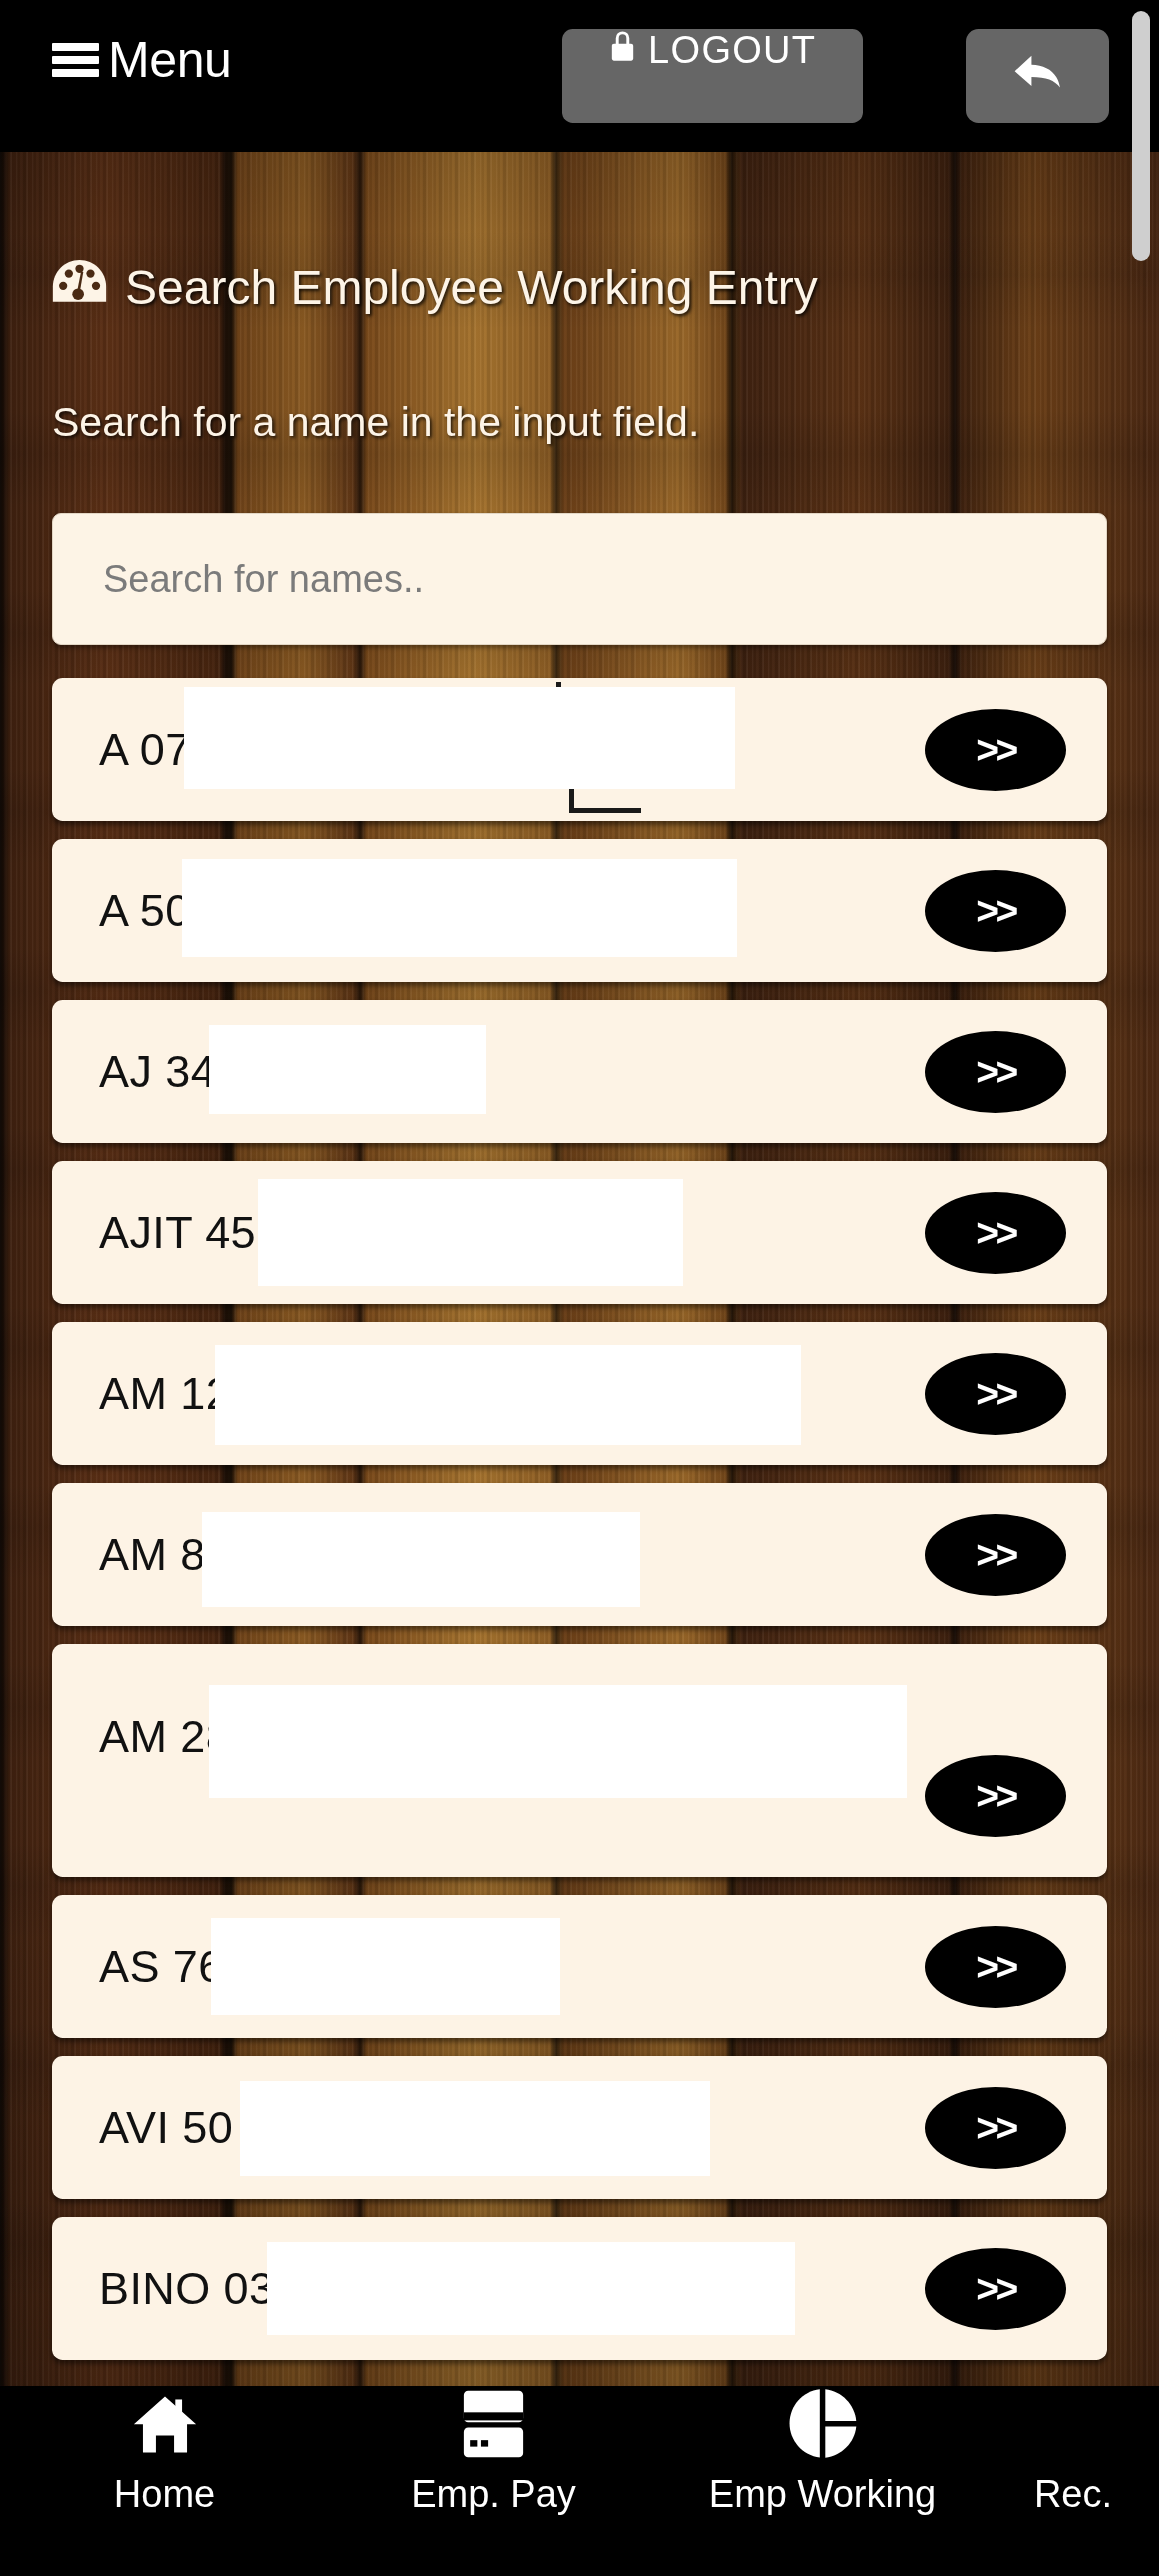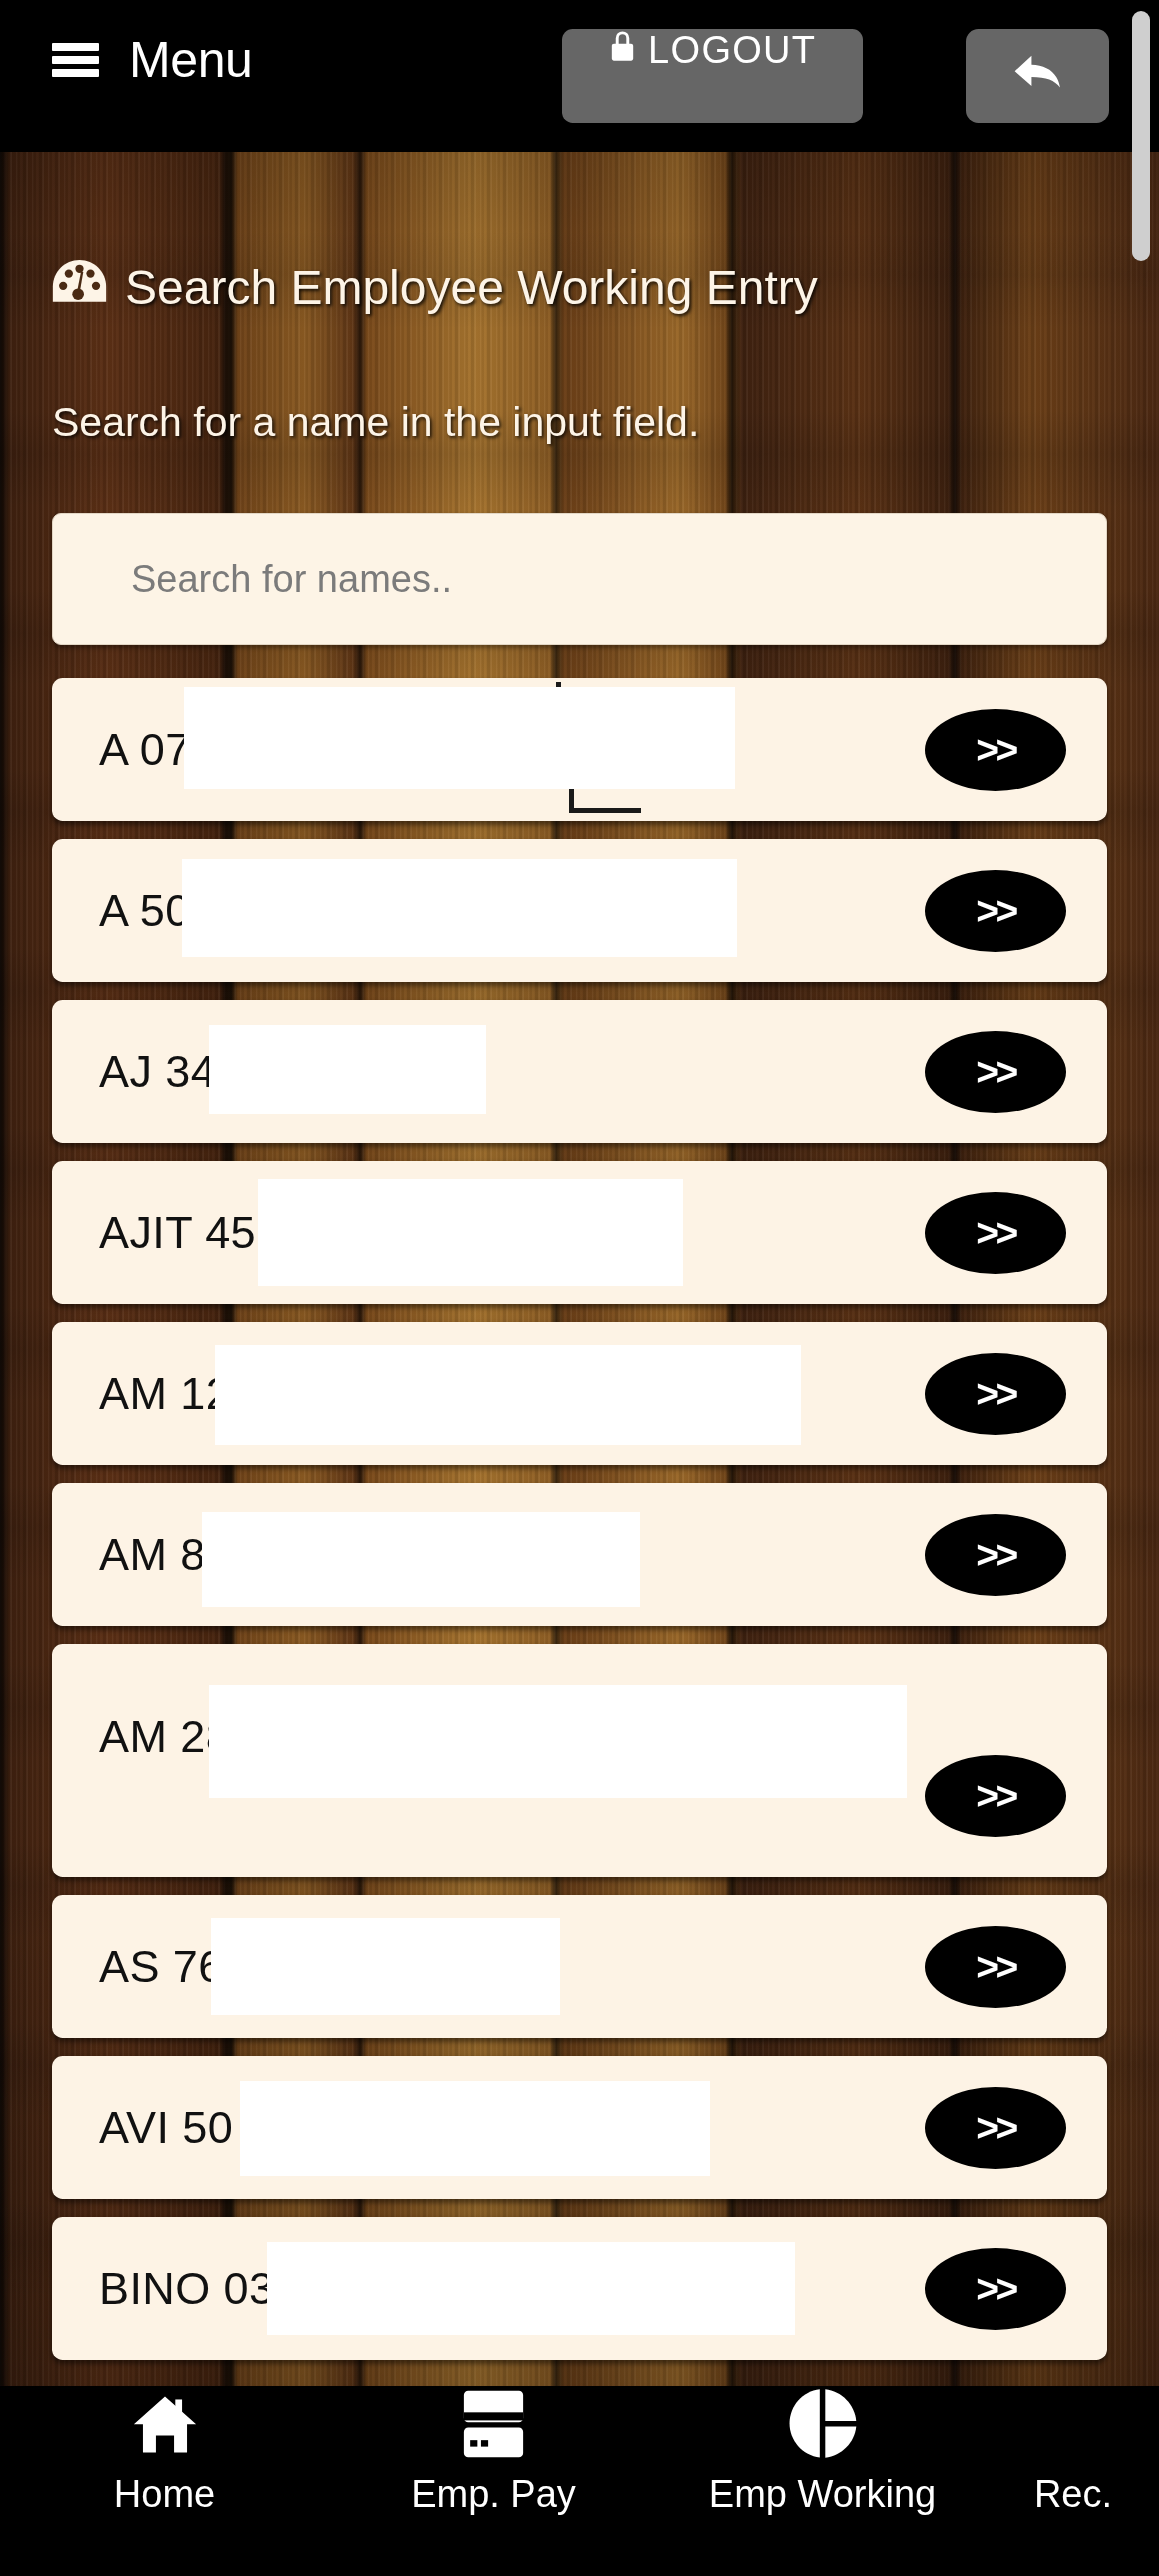--- a/index.html
+++ b/index.html
@@ -77,21 +77,21 @@
     left: 0; top: 0;
     width: 1159px; height: 152px;
     background: #000;
     z-index: 20;
   }
   .menu-btn {
     position: absolute;
     left: 52px; top: 34px;
     display: flex;
     align-items: center;
-    gap: 30px;
+    gap: 9px;
     cursor: pointer;
   }
   .hamburger {
     display: inline-flex;
     flex-direction: column;
     justify-content: space-between;
     width: 47px; height: 39px;
     padding: 2.7px 0;
   }
   .hamburger span {
@@ -193,21 +193,21 @@
     white-space: nowrap;
   }
 
   .search-box {
     position: absolute;
     left: 52px; top: 363px;
     width: 1055px; height: 132px;
     background: #fdf4e6;
     border: 0.9px solid #e2d6c4;
     border-radius: 9px;
-    padding: 0 78px;
+    padding: 0 50px;
     font-family: "Liberation Sans", sans-serif;
     font-size: 38px;
     color: #222;
     outline: none;
     box-shadow: 0 2.7px 4.5px rgba(0,0,0,0.35);
   }
   .search-box::placeholder { color: #7b7b7b; }
 
   
   .result-list {

